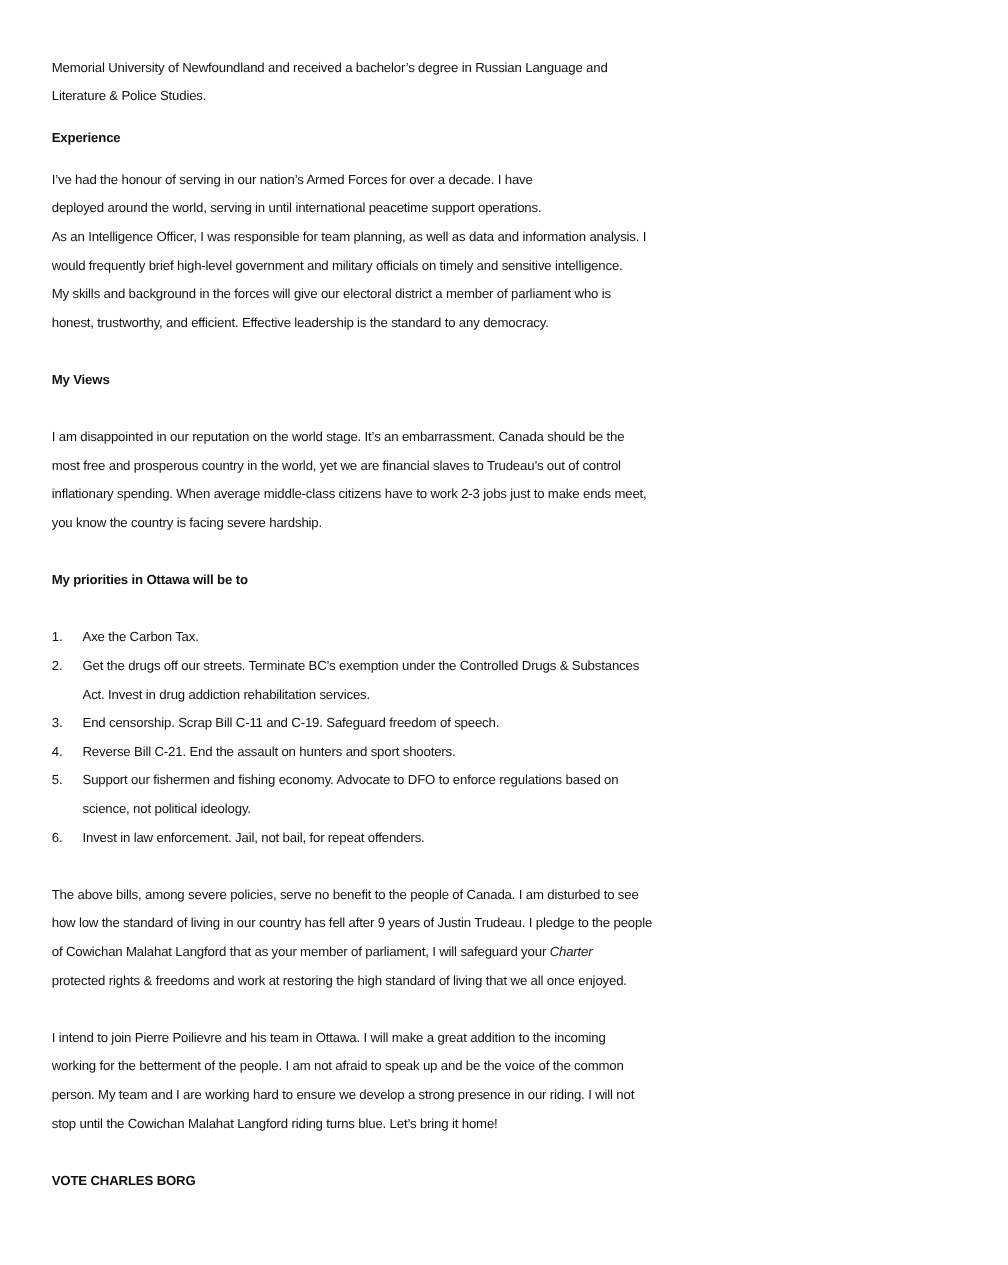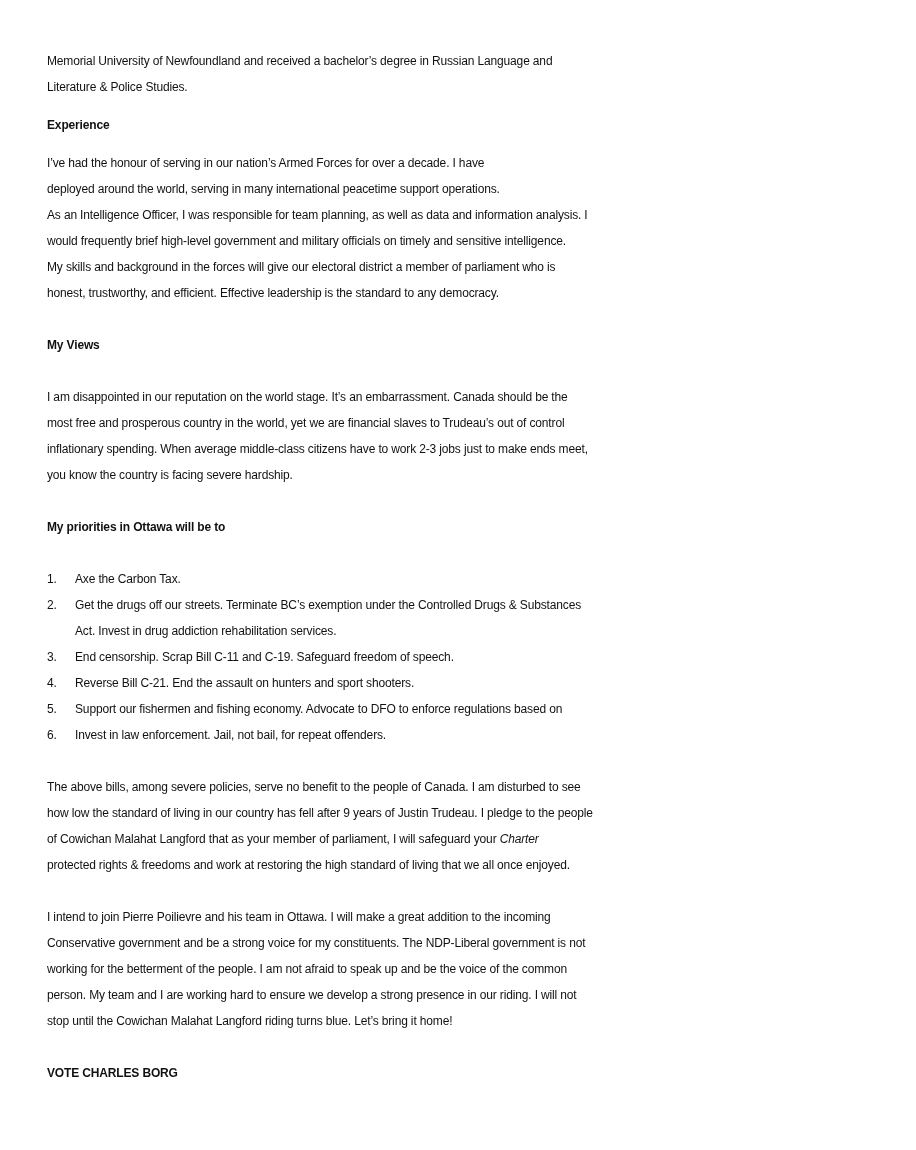--- a/index.html
+++ b/index.html
@@ -57,21 +57,21 @@
     <p>Memorial University of Newfoundland and received a bachelor’s degree in Russian Language and</p>
     <p>Literature &amp; Police Studies.</p>
   </div>
 
   <div class="gap-sm"></div>
 
   <p class="heading">Experience</p>
   <div class="gap-sm"></div>
   <div>
     <p>I’ve had the honour of serving in our nation’s Armed Forces for over a decade. I have</p>
-    <p>deployed around the world, serving in many international peacetime support operations.</p>
+    <p>deployed around the world, serving in until international peacetime support operations.</p>
     <p>As an Intelligence Officer, I was responsible for team planning, as well as data and information analysis. I</p>
     <p>would frequently brief high-level government and military officials on timely and sensitive intelligence.</p>
     <p>My skills and background in the forces will give our electoral district a member of parliament who is</p>
     <p>honest, trustworthy, and efficient. Effective leadership is the standard to any democracy.</p>
   </div>
 
   <div class="gap-md"></div>
 
   <p class="heading">My Views</p>
   <div class="gap-md"></div>
@@ -100,41 +100,41 @@
       <span class="num">3.</span>
       <p>End censorship. Scrap Bill C-11 and C-19. Safeguard freedom of speech.</p>
     </li>
     <li>
       <span class="num">4.</span>
       <p>Reverse Bill C-21. End the assault on hunters and sport shooters.</p>
     </li>
     <li>
       <span class="num">5.</span>
       <p>Support our fishermen and fishing economy. Advocate to DFO to enforce regulations based on</p>
+      <p>science, not political ideology.</p>
     </li>
     <li>
       <span class="num">6.</span>
       <p>Invest in law enforcement. Jail, not bail, for repeat offenders.</p>
     </li>
   </ol>
 
   <div class="gap-md"></div>
 
   <div>
     <p>The above bills, among severe policies, serve no benefit to the people of Canada. I am disturbed to see</p>
     <p>how low the standard of living in our country has fell after 9 years of Justin Trudeau. I pledge to the people</p>
     <p><span>of Cowichan Malahat Langford that as your member of parliament, I will safeguard your </span><em>Charter</em></p>
     <p>protected rights &amp; freedoms and work at restoring the high standard of living that we all once enjoyed.</p>
   </div>
 
   <div class="gap-md"></div>
 
   <div>
     <p>I intend to join Pierre Poilievre and his team in Ottawa. I will make a great addition to the incoming</p>
-    <p>Conservative government and be a strong voice for my constituents. The NDP-Liberal government is not</p>
     <p>working for the betterment of the people. I am not afraid to speak up and be the voice of the common</p>
     <p>person. My team and I are working hard to ensure we develop a strong presence in our riding. I will not</p>
     <p>stop until the Cowichan Malahat Langford riding turns blue. Let’s bring it home!</p>
   </div>
 
   <div class="gap-md"></div>
 
   <p class="heading">VOTE CHARLES BORG</p>
 
 </div>

